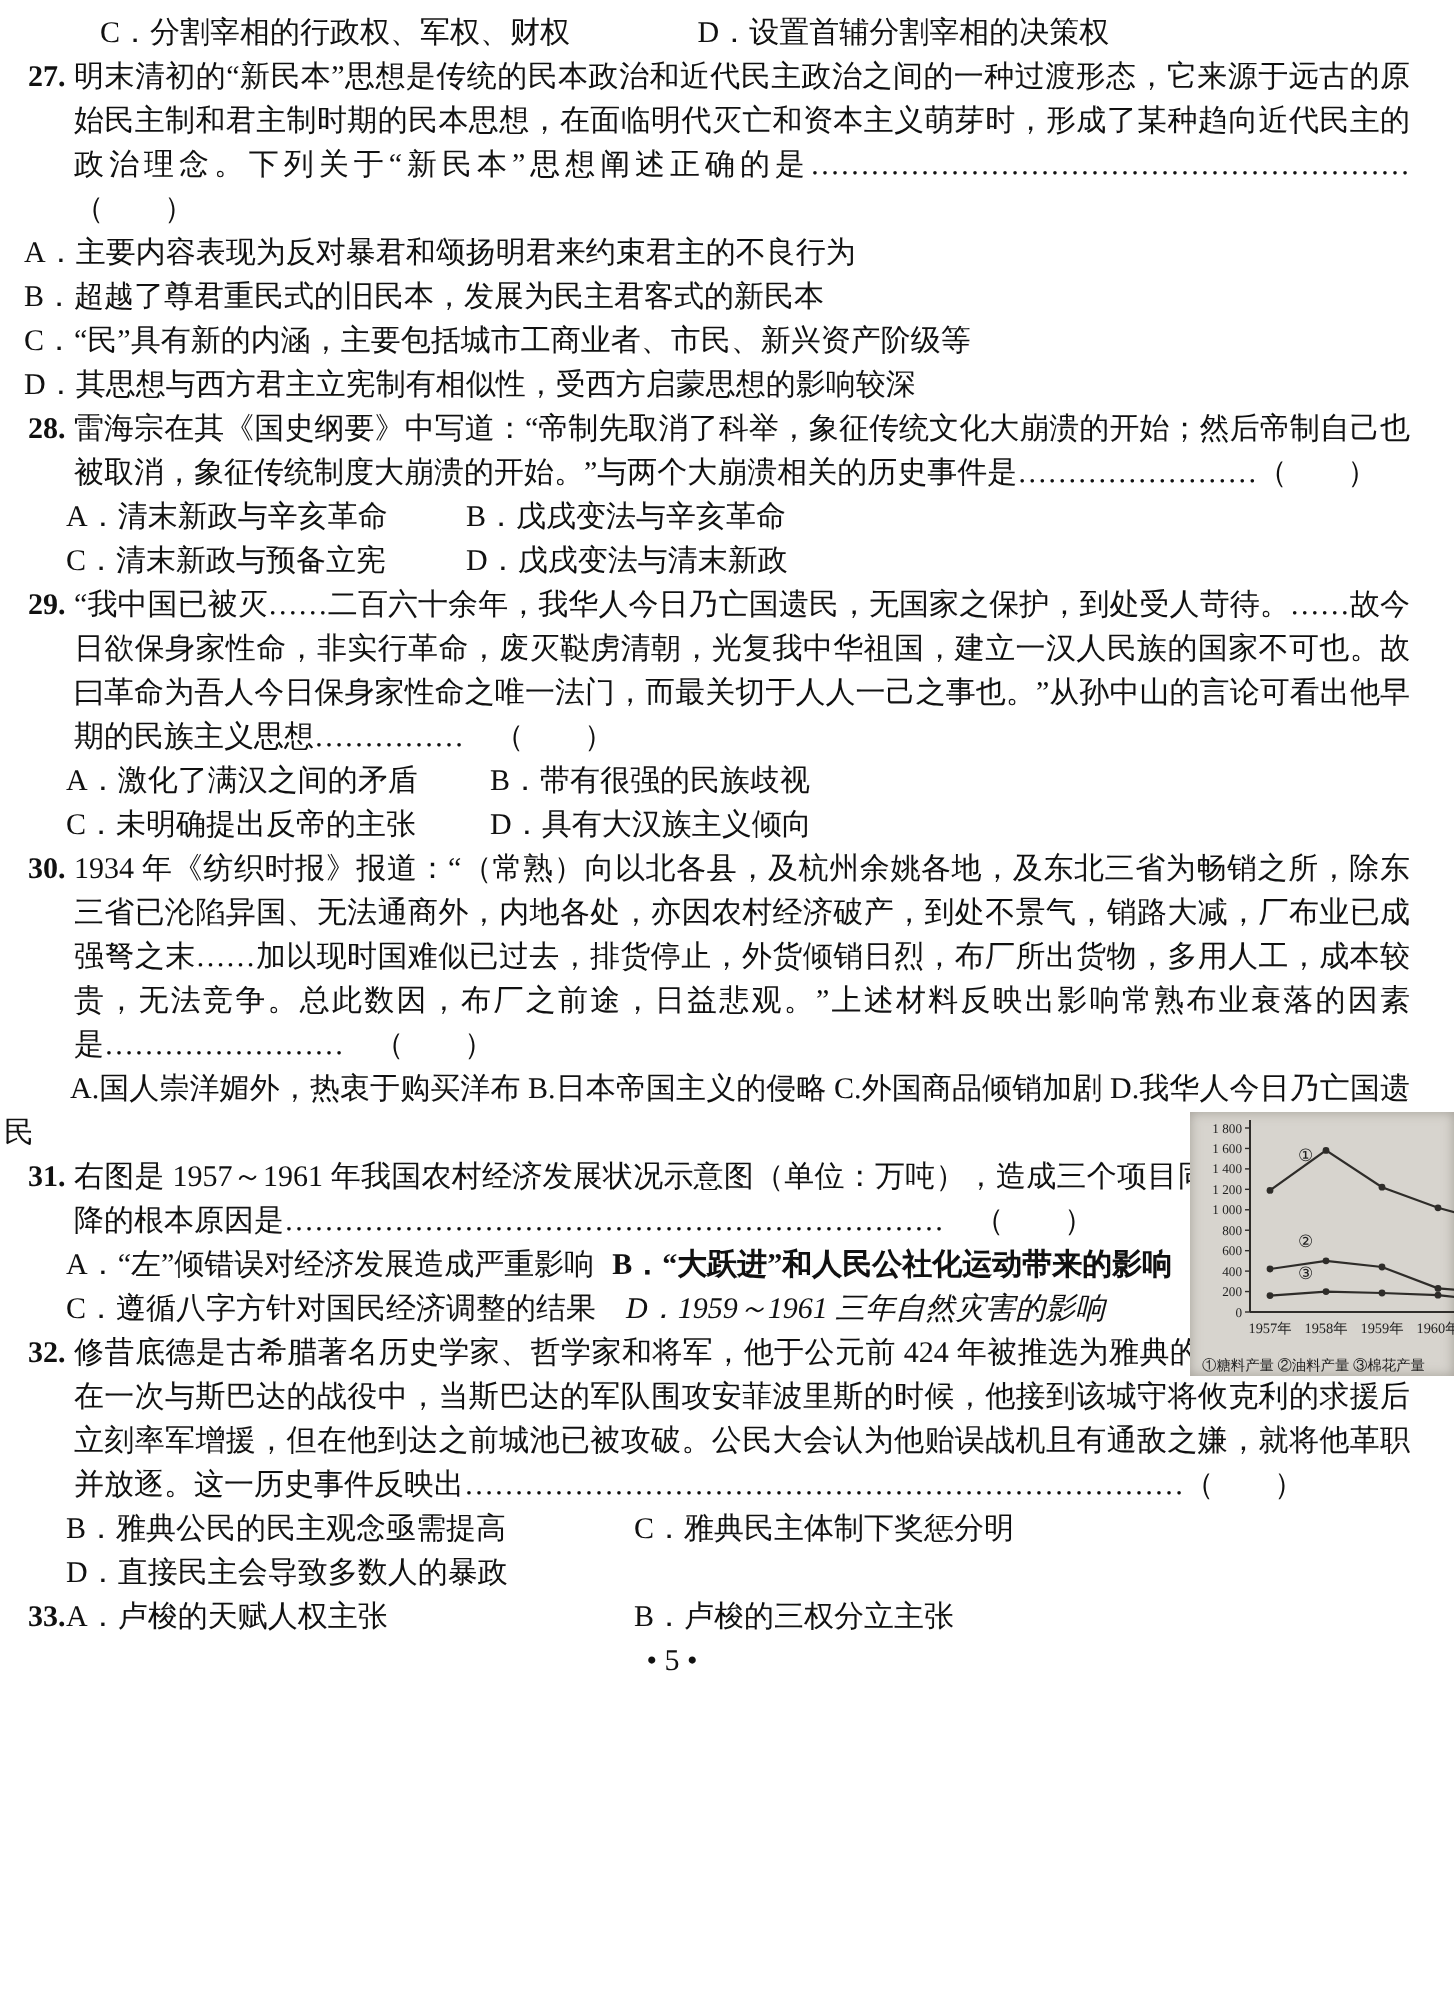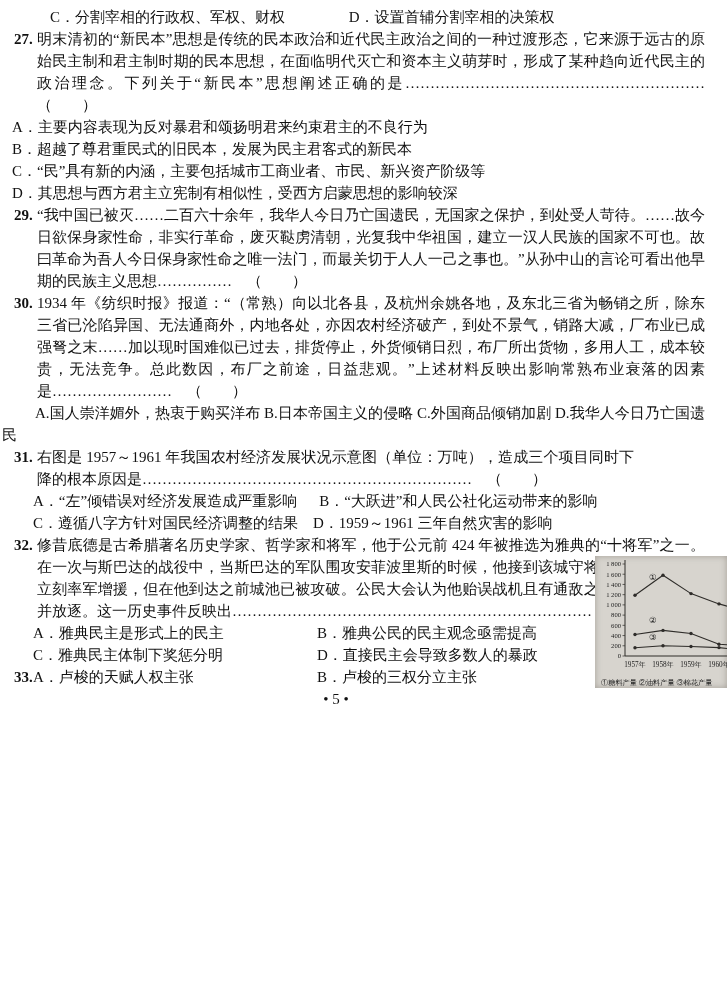--- a/index.html
+++ b/index.html
@@ -17,22 +17,22 @@
   .qnum{position:absolute;left:2px;top:0;font-weight:bold;}
   .stem{margin-left:25px;text-align:justify;}
   .q31 .stem{margin-right:71px;}
   .opts1 .opt{display:block;}
   .opts2{margin-left:21px;display:grid;}
   .cols-200{grid-template-columns:200px 1fr;}
   .cols-212{grid-template-columns:212px 1fr;}
   .cols-284{grid-template-columns:284px 1fr;}
   .opts-inline{margin-left:-10px;text-indent:33px;text-align:justify;}
   .optline{margin-left:21px;white-space:nowrap;}
-  .optline .b-gap{margin-left:22px;}
-  .optline .d-gap{margin-left:15px;}
+  .optline .b-gap{margin-left:9px;font-weight:bold;}
+  .optline .d-gap{margin-left:15px;font-style:italic;}
   .footer{text-align:center;margin-right:45px;}
   .chart-box{
     position:absolute;top:556px;right:0;width:132px;height:132px;
     overflow:hidden;background:#d7d4ce;box-shadow:inset 0 0 6px rgba(120,115,105,.55);
   }
   .chart-box svg{display:block;}
 </style>
 </head>
 <body>
 
@@ -47,24 +47,40 @@
     <span class="qnum">27.</span>
     <div class="stem">明末清初的“新民本”思想是传统的民本政治和近代民主政治之间的一种过渡形态，它来源于远古的原始民主制和君主制时期的民本思想，在面临明代灭亡和资本主义萌芽时，形成了某种趋向近代民主的政治理念。下列关于“新民本”思想阐述正确的是……………………………………………………（　　）</div>
     <div class="opts1">
       <span class="opt">A．主要内容表现为反对暴君和颂扬明君来约束君主的不良行为</span>
       <span class="opt">B．超越了尊君重民式的旧民本，发展为民主君客式的新民本</span>
       <span class="opt">C．“民”具有新的内涵，主要包括城市工商业者、市民、新兴资产阶级等</span>
       <span class="opt">D．其思想与西方君主立宪制有相似性，受西方启蒙思想的影响较深</span>
     </div>
   </div>
 
+  <div class="q">
+    <span class="qnum">28.</span>
+    <div class="stem">雷海宗在其《国史纲要》中写道：“帝制先取消了科举，象征传统文化大崩溃的开始；然后帝制自己也被取消，象征传统制度大崩溃的开始。”与两个大崩溃相关的历史事件是……………………（　　）</div>
+    <div class="opts2 cols-200">
+      <span>A．清末新政与辛亥革命</span>
+      <span>B．戊戌变法与辛亥革命</span>
+      <span>C．清末新政与预备立宪</span>
+      <span>D．戊戌变法与清末新政</span>
+    </div>
+  </div>
 
   <div class="q">
     <span class="qnum">29.</span>
     <div class="stem">“我中国已被灭……二百六十余年，我华人今日乃亡国遗民，无国家之保护，到处受人苛待。……故今日欲保身家性命，非实行革命，废灭鞑虏清朝，光复我中华祖国，建立一汉人民族的国家不可也。故曰革命为吾人今日保身家性命之唯一法门，而最关切于人人一己之事也。”从孙中山的言论可看出他早期的民族主义思想……………　（　　）</div>
+    <div class="opts2 cols-212">
+      <span>A．激化了满汉之间的矛盾</span>
+      <span>B．带有很强的民族歧视</span>
+      <span>C．未明确提出反帝的主张</span>
+      <span>D．具有大汉族主义倾向</span>
+    </div>
   </div>
 
   <div class="q">
     <span class="qnum">30.</span>
     <div class="stem">1934 年《纺织时报》报道：“（常熟）向以北各县，及杭州余姚各地，及东北三省为畅销之所，除东三省已沦陷异国、无法通商外，内地各处，亦因农村经济破产，到处不景气，销路大减，厂布业已成强弩之末……加以现时国难似已过去，排货停止，外货倾销日烈，布厂所出货物，多用人工，成本较贵，无法竞争。总此数因，布厂之前途，日益悲观。”上述材料反映出影响常熟布业衰落的因素是……………………　（　　）</div>
     <div class="opts-inline">A.国人崇洋媚外，热衷于购买洋布 B.日本帝国主义的侵略 C.外国商品倾销加剧 D.我华人今日乃亡国遗民</div>
   </div>
 
   <div class="q q31">
     <span class="qnum">31.</span>
@@ -76,21 +92,20 @@
       <div class="optline">
         <span>C．遵循八字方针对国民经济调整的结果</span><span class="d-gap">D．1959～1961 三年自然灾害的影响</span>
       </div>
     </div>
   </div>
 
   <div class="q">
     <span class="qnum">32.</span>
     <div class="stem">修昔底德是古希腊著名历史学家、哲学家和将军，他于公元前 424 年被推选为雅典的“十将军”之一。在一次与斯巴达的战役中，当斯巴达的军队围攻安菲波里斯的时候，他接到该城守将攸克利的求援后立刻率军增援，但在他到达之前城池已被攻破。公民大会认为他贻误战机且有通敌之嫌，就将他革职并放逐。这一历史事件反映出………………………………………………………………（　　）</div>
     <div class="opts2 cols-284">
-      <span>A．雅典民主是形式上的民主</span>
       <span>B．雅典公民的民主观念亟需提高</span>
       <span>C．雅典民主体制下奖惩分明</span>
       <span>D．直接民主会导致多数人的暴政</span>
     </div>
   </div>
 
   <div class="q">
     <span class="qnum">33.</span>
     <div class="opts2 cols-284">
       <span>A．卢梭的天赋人权主张</span>

